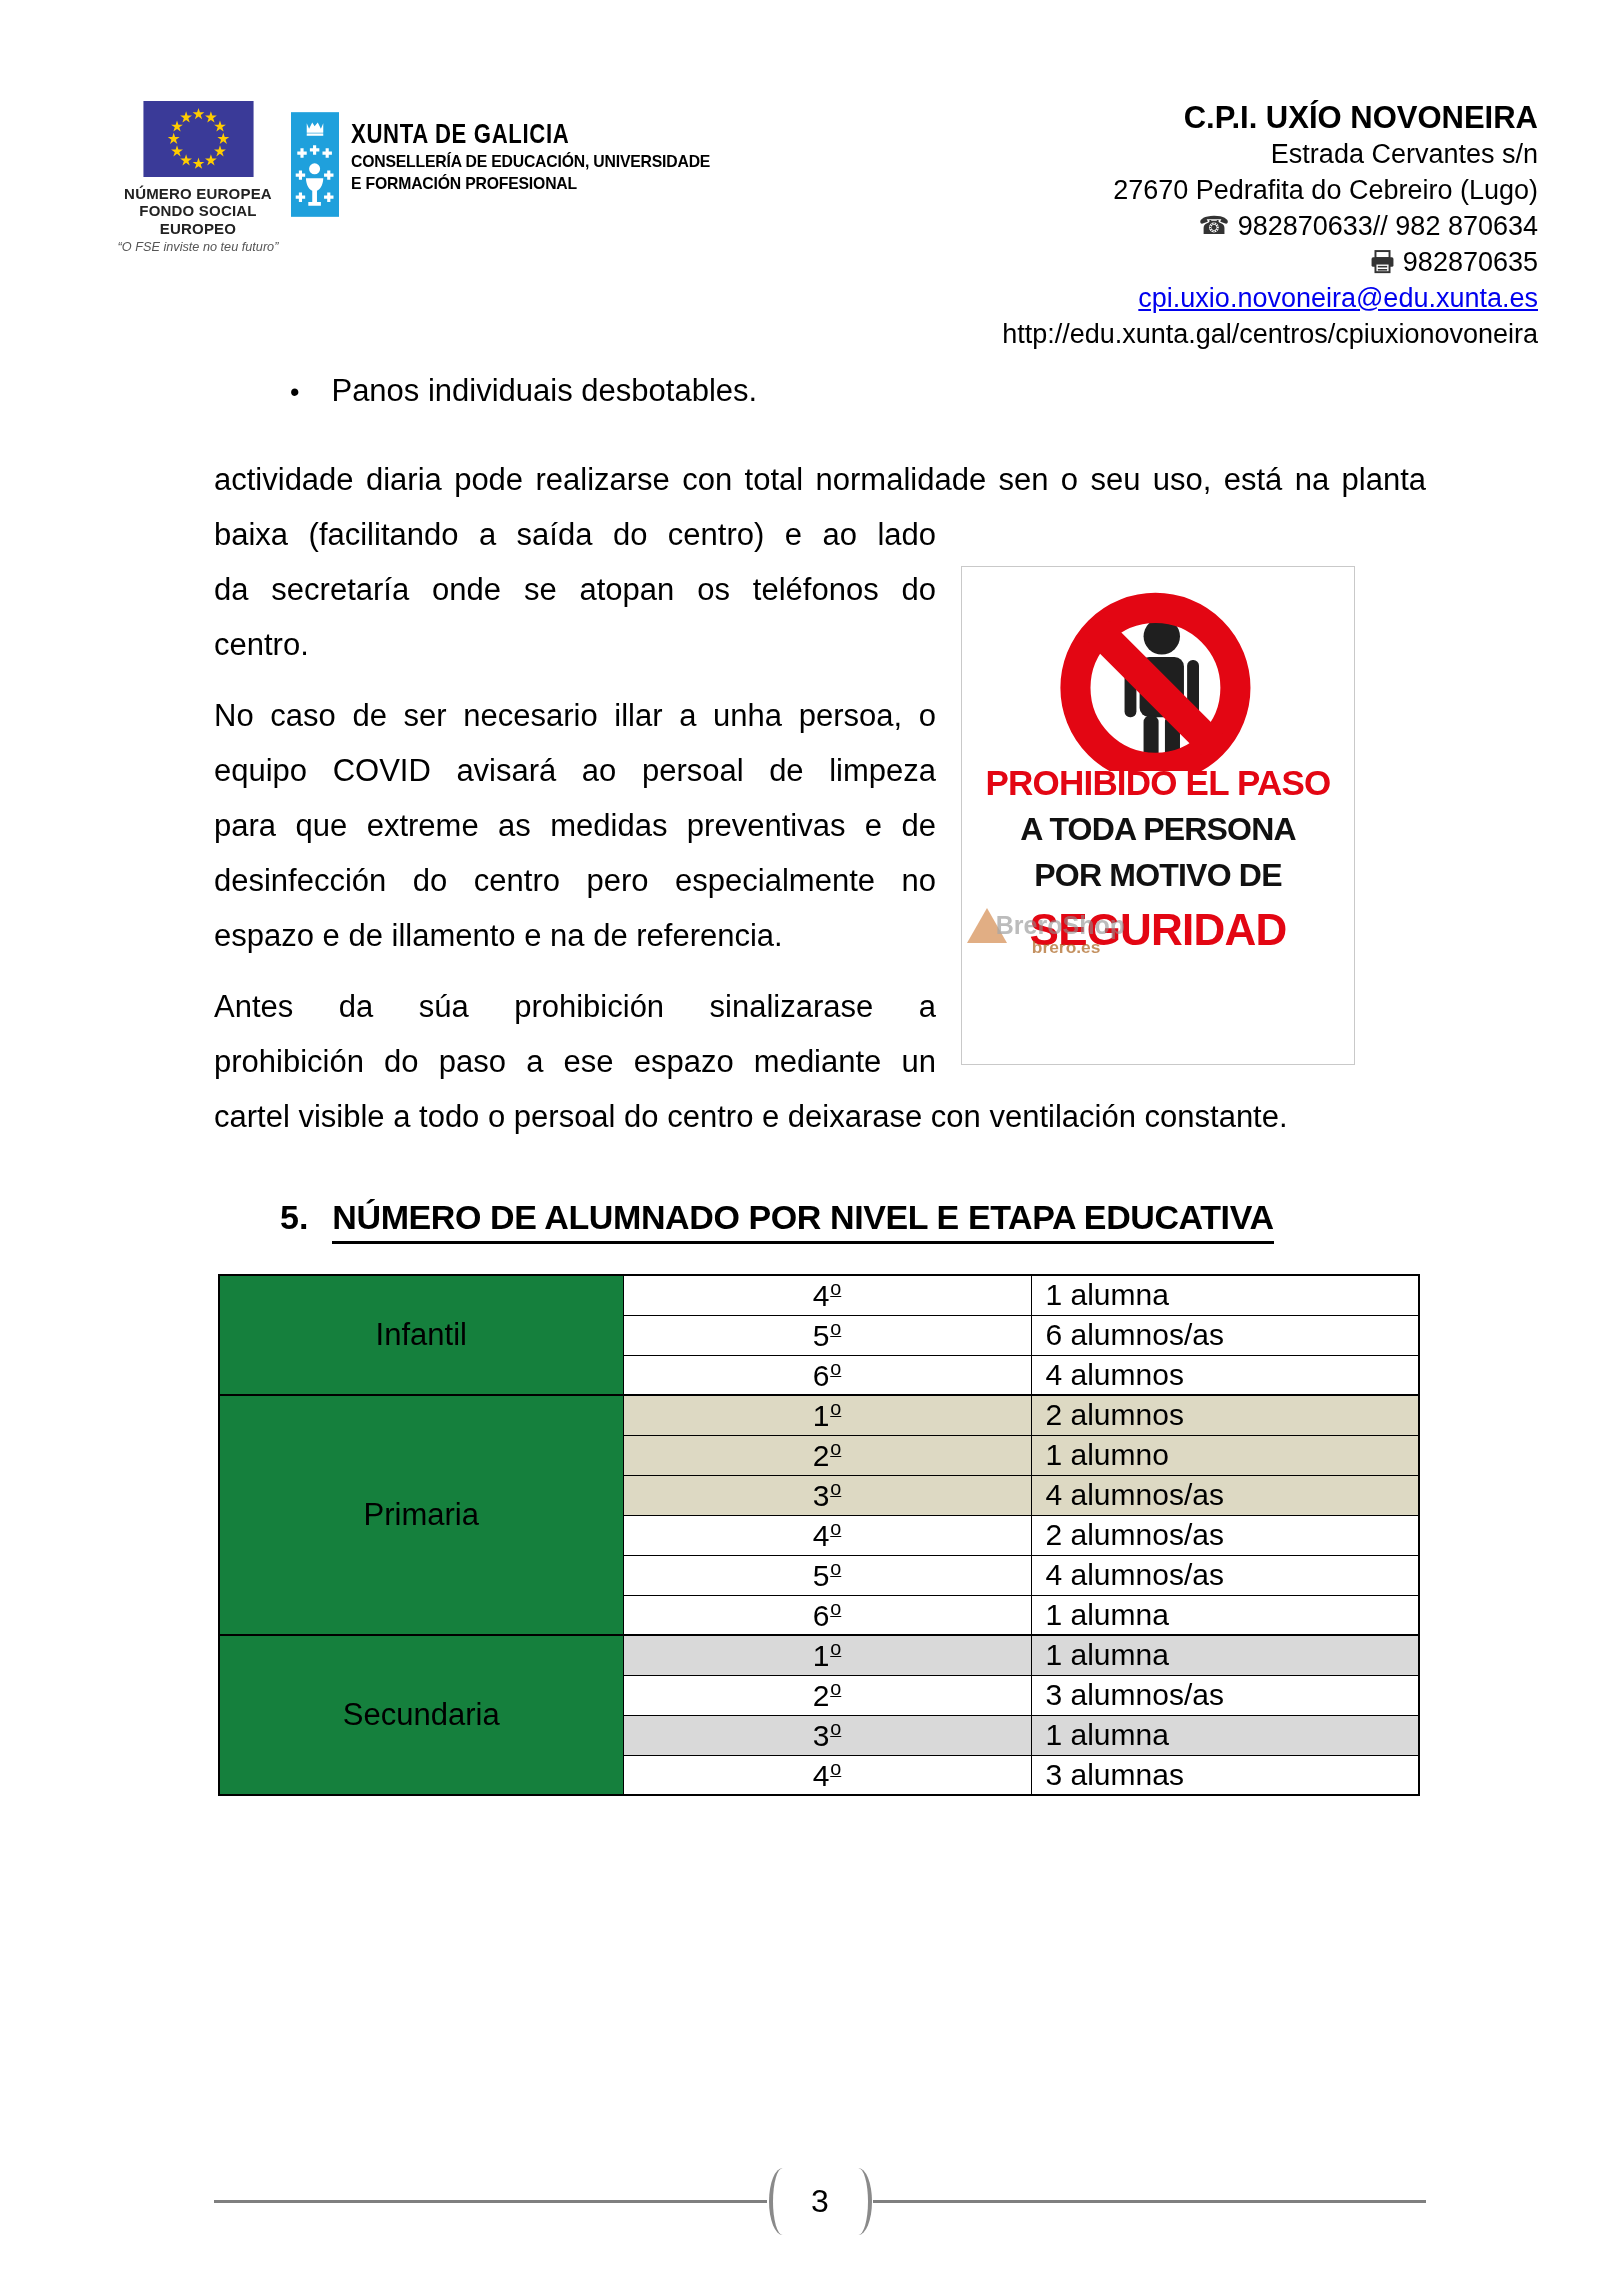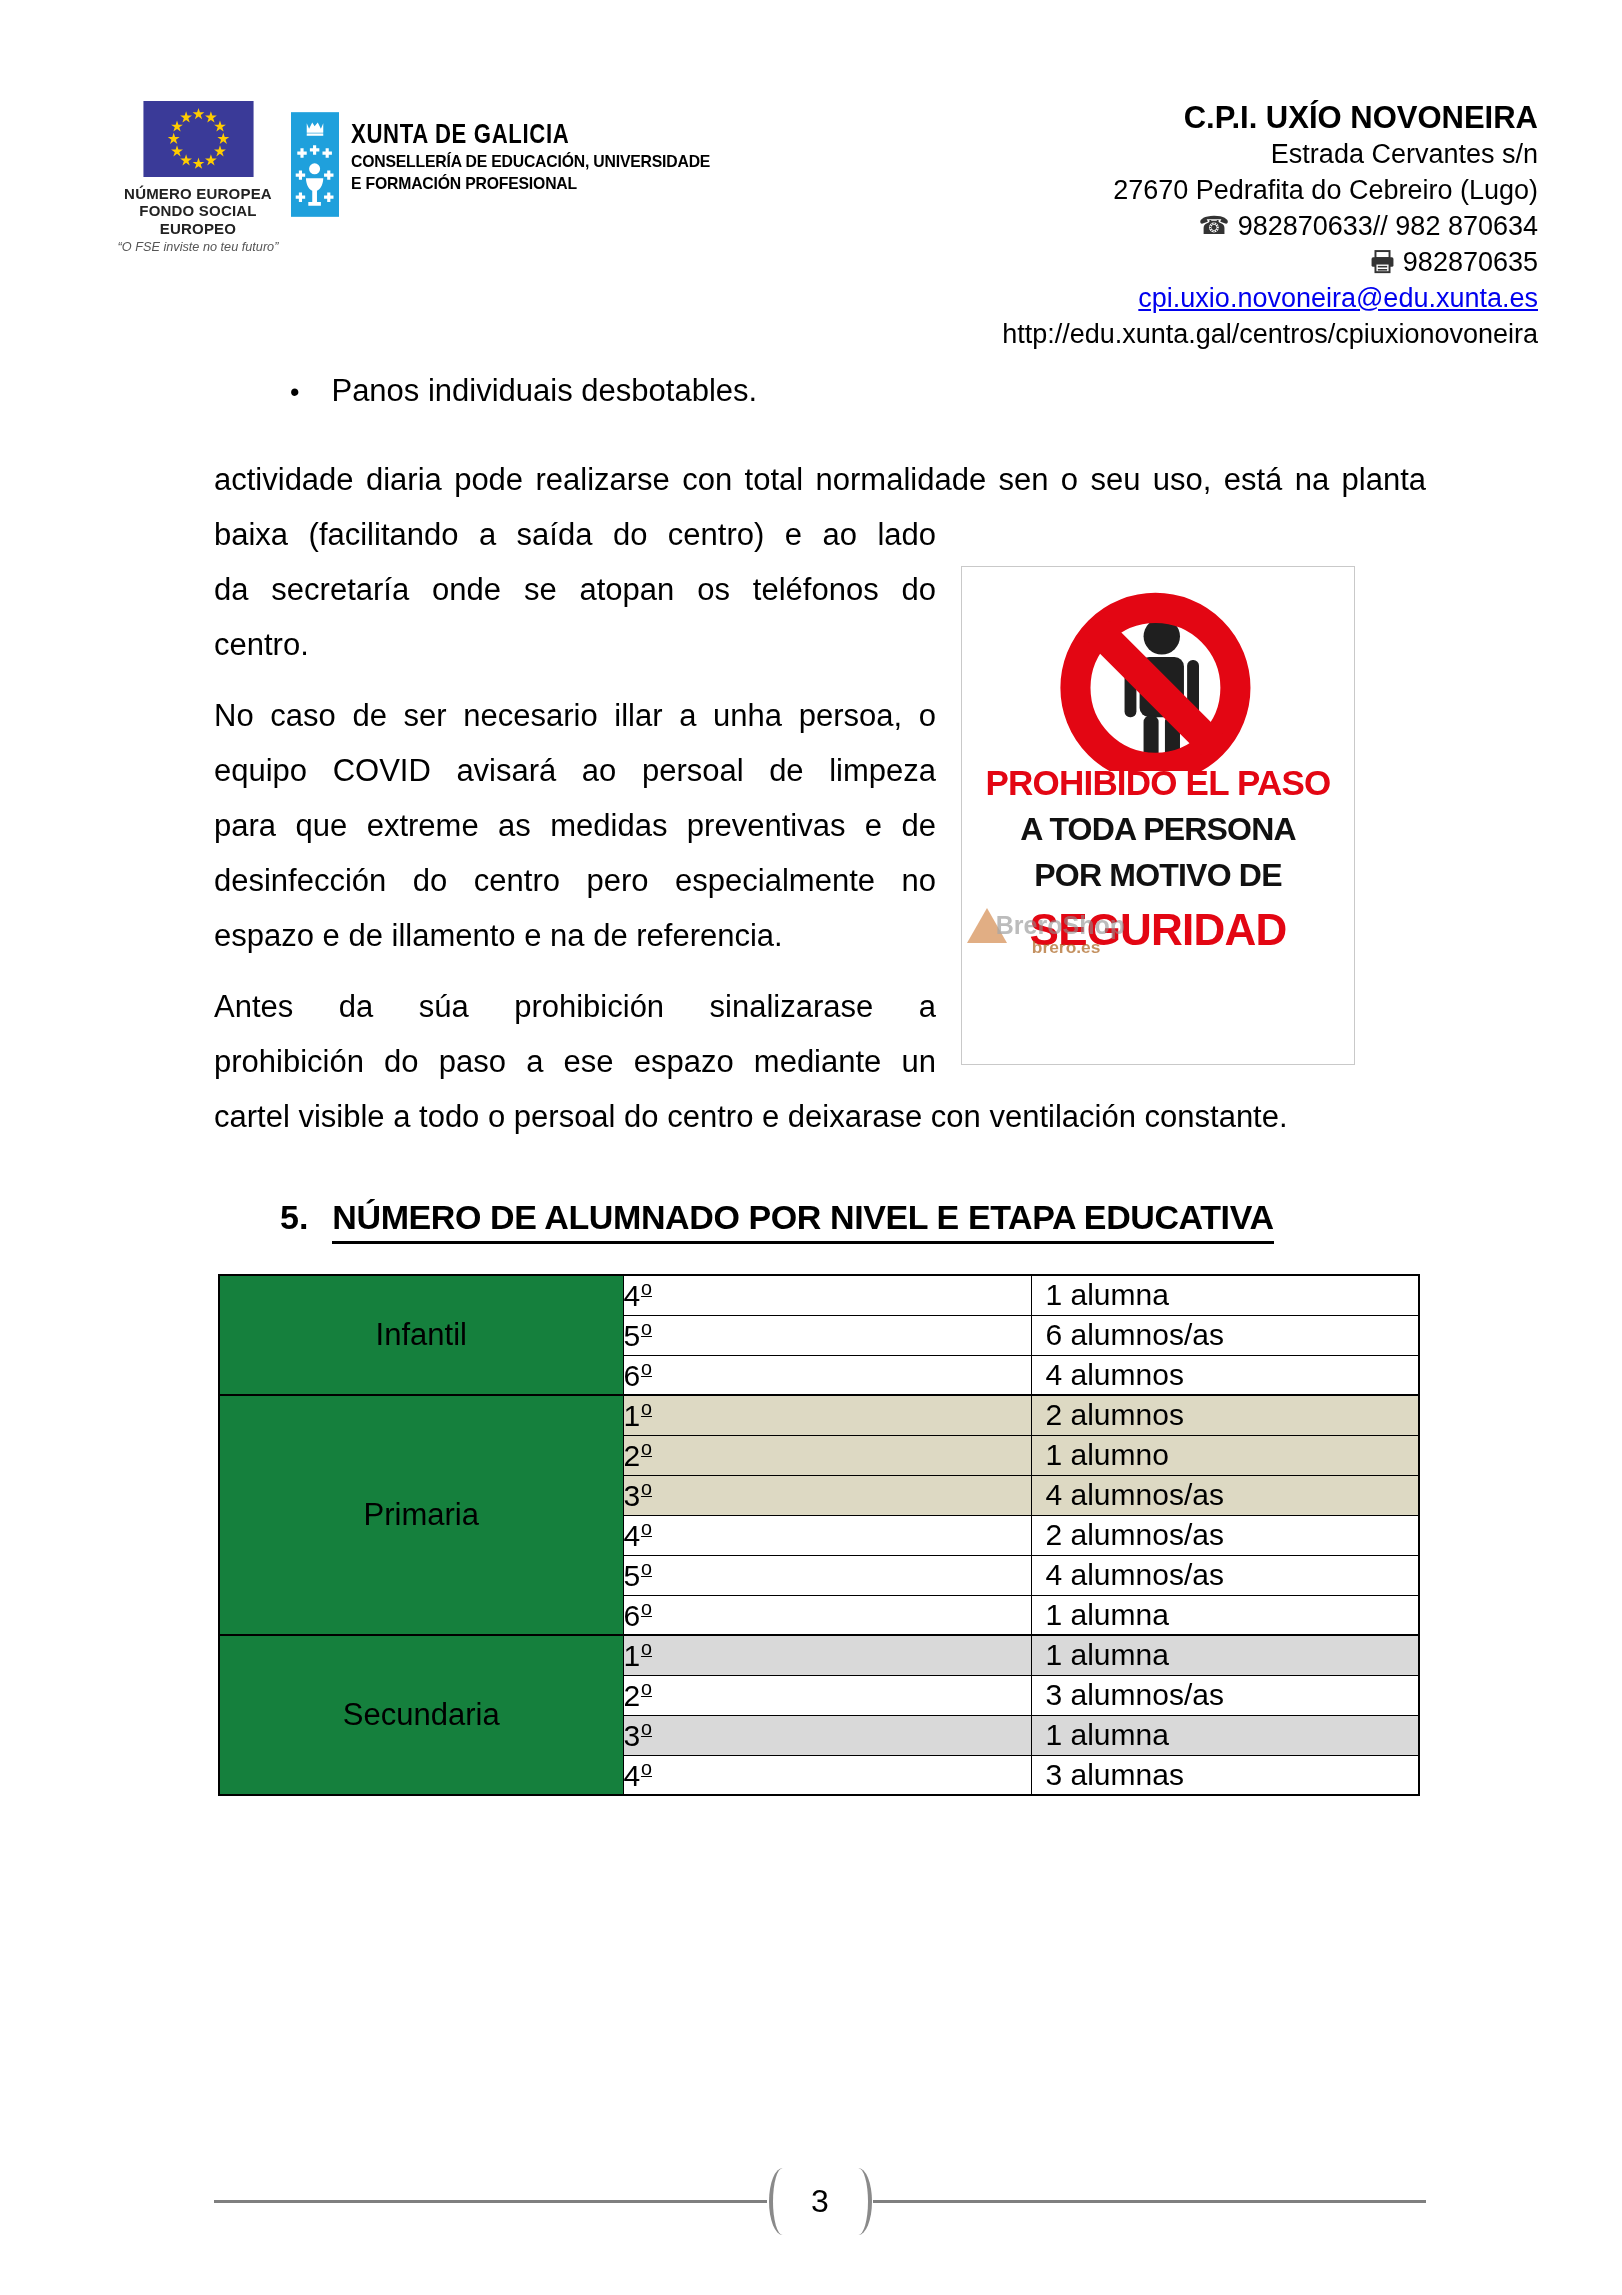--- a/index.html
+++ b/index.html
@@ -58,21 +58,21 @@
   .heading{left:214px;top:1198px;width:1212px;padding-left:66px;display:flex;align-items:baseline;font-size:34px;font-weight:bold;}
   .heading .num{margin-right:24px;}
   .heading .title{text-decoration:none;border-bottom:3.2px solid #000;padding-bottom:4px;letter-spacing:-0.4px;}
 
   
   .tablewrap{left:218px;top:1274px;}
   table{border-collapse:collapse;table-layout:fixed;width:1200px;}
   td{border:1.6px solid #000;height:40px;font-size:30px;vertical-align:middle;}
   table{border:2.4px solid #000;}
   td.level{text-align:center;font-size:31px;background:#15803d;}
-  td.grade{}
+  td.grade{text-align:center;}
   td.count{padding-left:14px;text-align:left;}
   td.secTop{border-top:2.4px solid #000;}
   .bg-white{background:#fff;} .bg-tan{background:var(--row-tan);} .bg-gray{background:var(--row-gray);}
   .ord{font-size:.66em;vertical-align:super;text-decoration:underline;margin-left:0.8px;}
 
   
   .footer{left:214px;top:2166px;width:1212px;height:71px;display:flex;align-items:center;}
   .frule{flex:1;height:3.2px;background:var(--footer-gray);}
   .brk{width:19px;height:67px;margin:0 1.6px;}
   .brk.left{border-left:4px solid #8a8a8a;border-radius:14.3px 0 0 14.3px / 35px 0 0 35px;}

